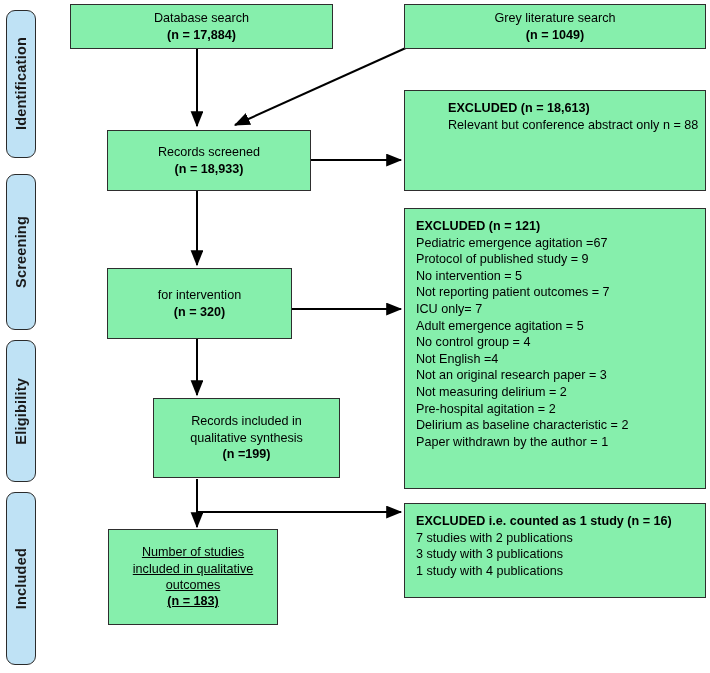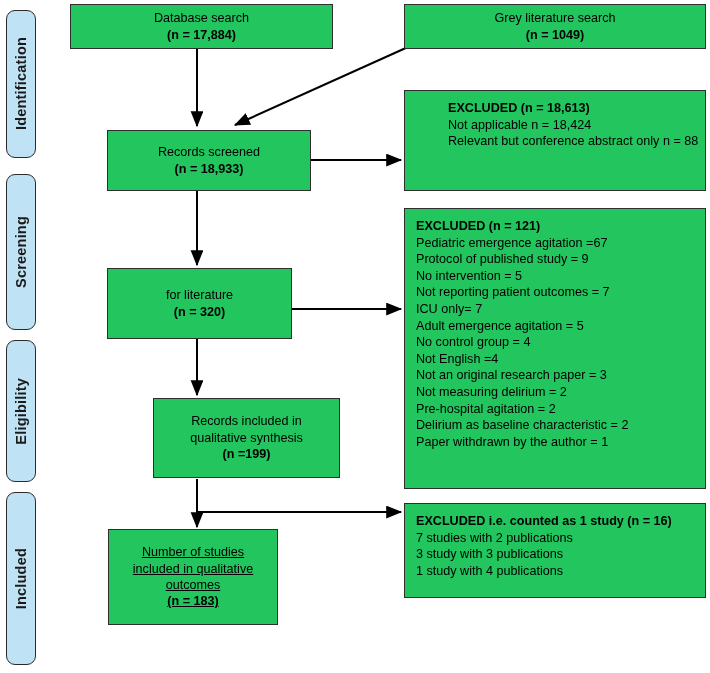--- a/index.html
+++ b/index.html
@@ -41,21 +41,21 @@
     transform: rotate(180deg);
     font-size: 14.5px;
     font-weight: bold;
     letter-spacing: 0.2px;
     color: #1a1a1a;
     white-space: nowrap;
   }
   .node {
     position: absolute;
     box-sizing: border-box;
-    background: #22c55e;
+    background: #86efac;
     border: 1.7px solid #2e2e2e;
     display: flex;
     flex-direction: column;
     align-items: center;
     justify-content: center;
     text-align: center;
     font-size: 12.6px;
     line-height: 1.30;
     padding: 3px 5px;
   }
@@ -131,40 +131,39 @@
     <span>Grey literature search</span>
     <span class="line-b">(n = 1049)</span>
   </div>
 
   <div class="node" style="left:107px; top:130px; width:204px; height:61px;">
     <span>Records screened</span>
     <span class="line-b">(n = 18,933)</span>
   </div>
 
   <div class="node" style="left:107px; top:268px; width:185px; height:71px;">
-    <span>for literature</span>
+    <span>for intervention</span>
     <span class="line-b">(n = 320)</span>
   </div>
 
   <div class="node" style="left:108px; top:398px; width:187px; height:80px;margin-left:45px;">
     <span>Records included in</span>
     <span>qualitative synthesis</span>
     <span class="line-b">(n =199)</span>
   </div>
 
   <div class="node" style="left:108px; top:529px; width:170px; height:96px;text-decoration:underline;">
     <span>Number of studies</span>
     <span>included in qualitative</span>
     <span>outcomes</span>
     <span class="line-b">(n = 183)</span>
   </div>
 
   <div class="node left-align" style="left:404px; top:90px; width:302px; height:101px;padding-left:43px;">
     <span class="line excl-head">EXCLUDED (n = 18,613)</span>
-    <span class="line">Not applicable n = 18,424</span>
     <span class="line">Relevant but conference abstract only n = 88</span>
   </div>
 
   <div class="node left-align" style="left:404px; top:208px; width:302px; height:281px;">
     <span class="line excl-head">EXCLUDED (n = 121)</span>
     <span class="line">Pediatric emergence agitation =67</span>
     <span class="line">Protocol of published study = 9</span>
     <span class="line">No intervention = 5</span>
     <span class="line">Not reporting patient outcomes = 7</span>
     <span class="line">ICU only= 7</span>

